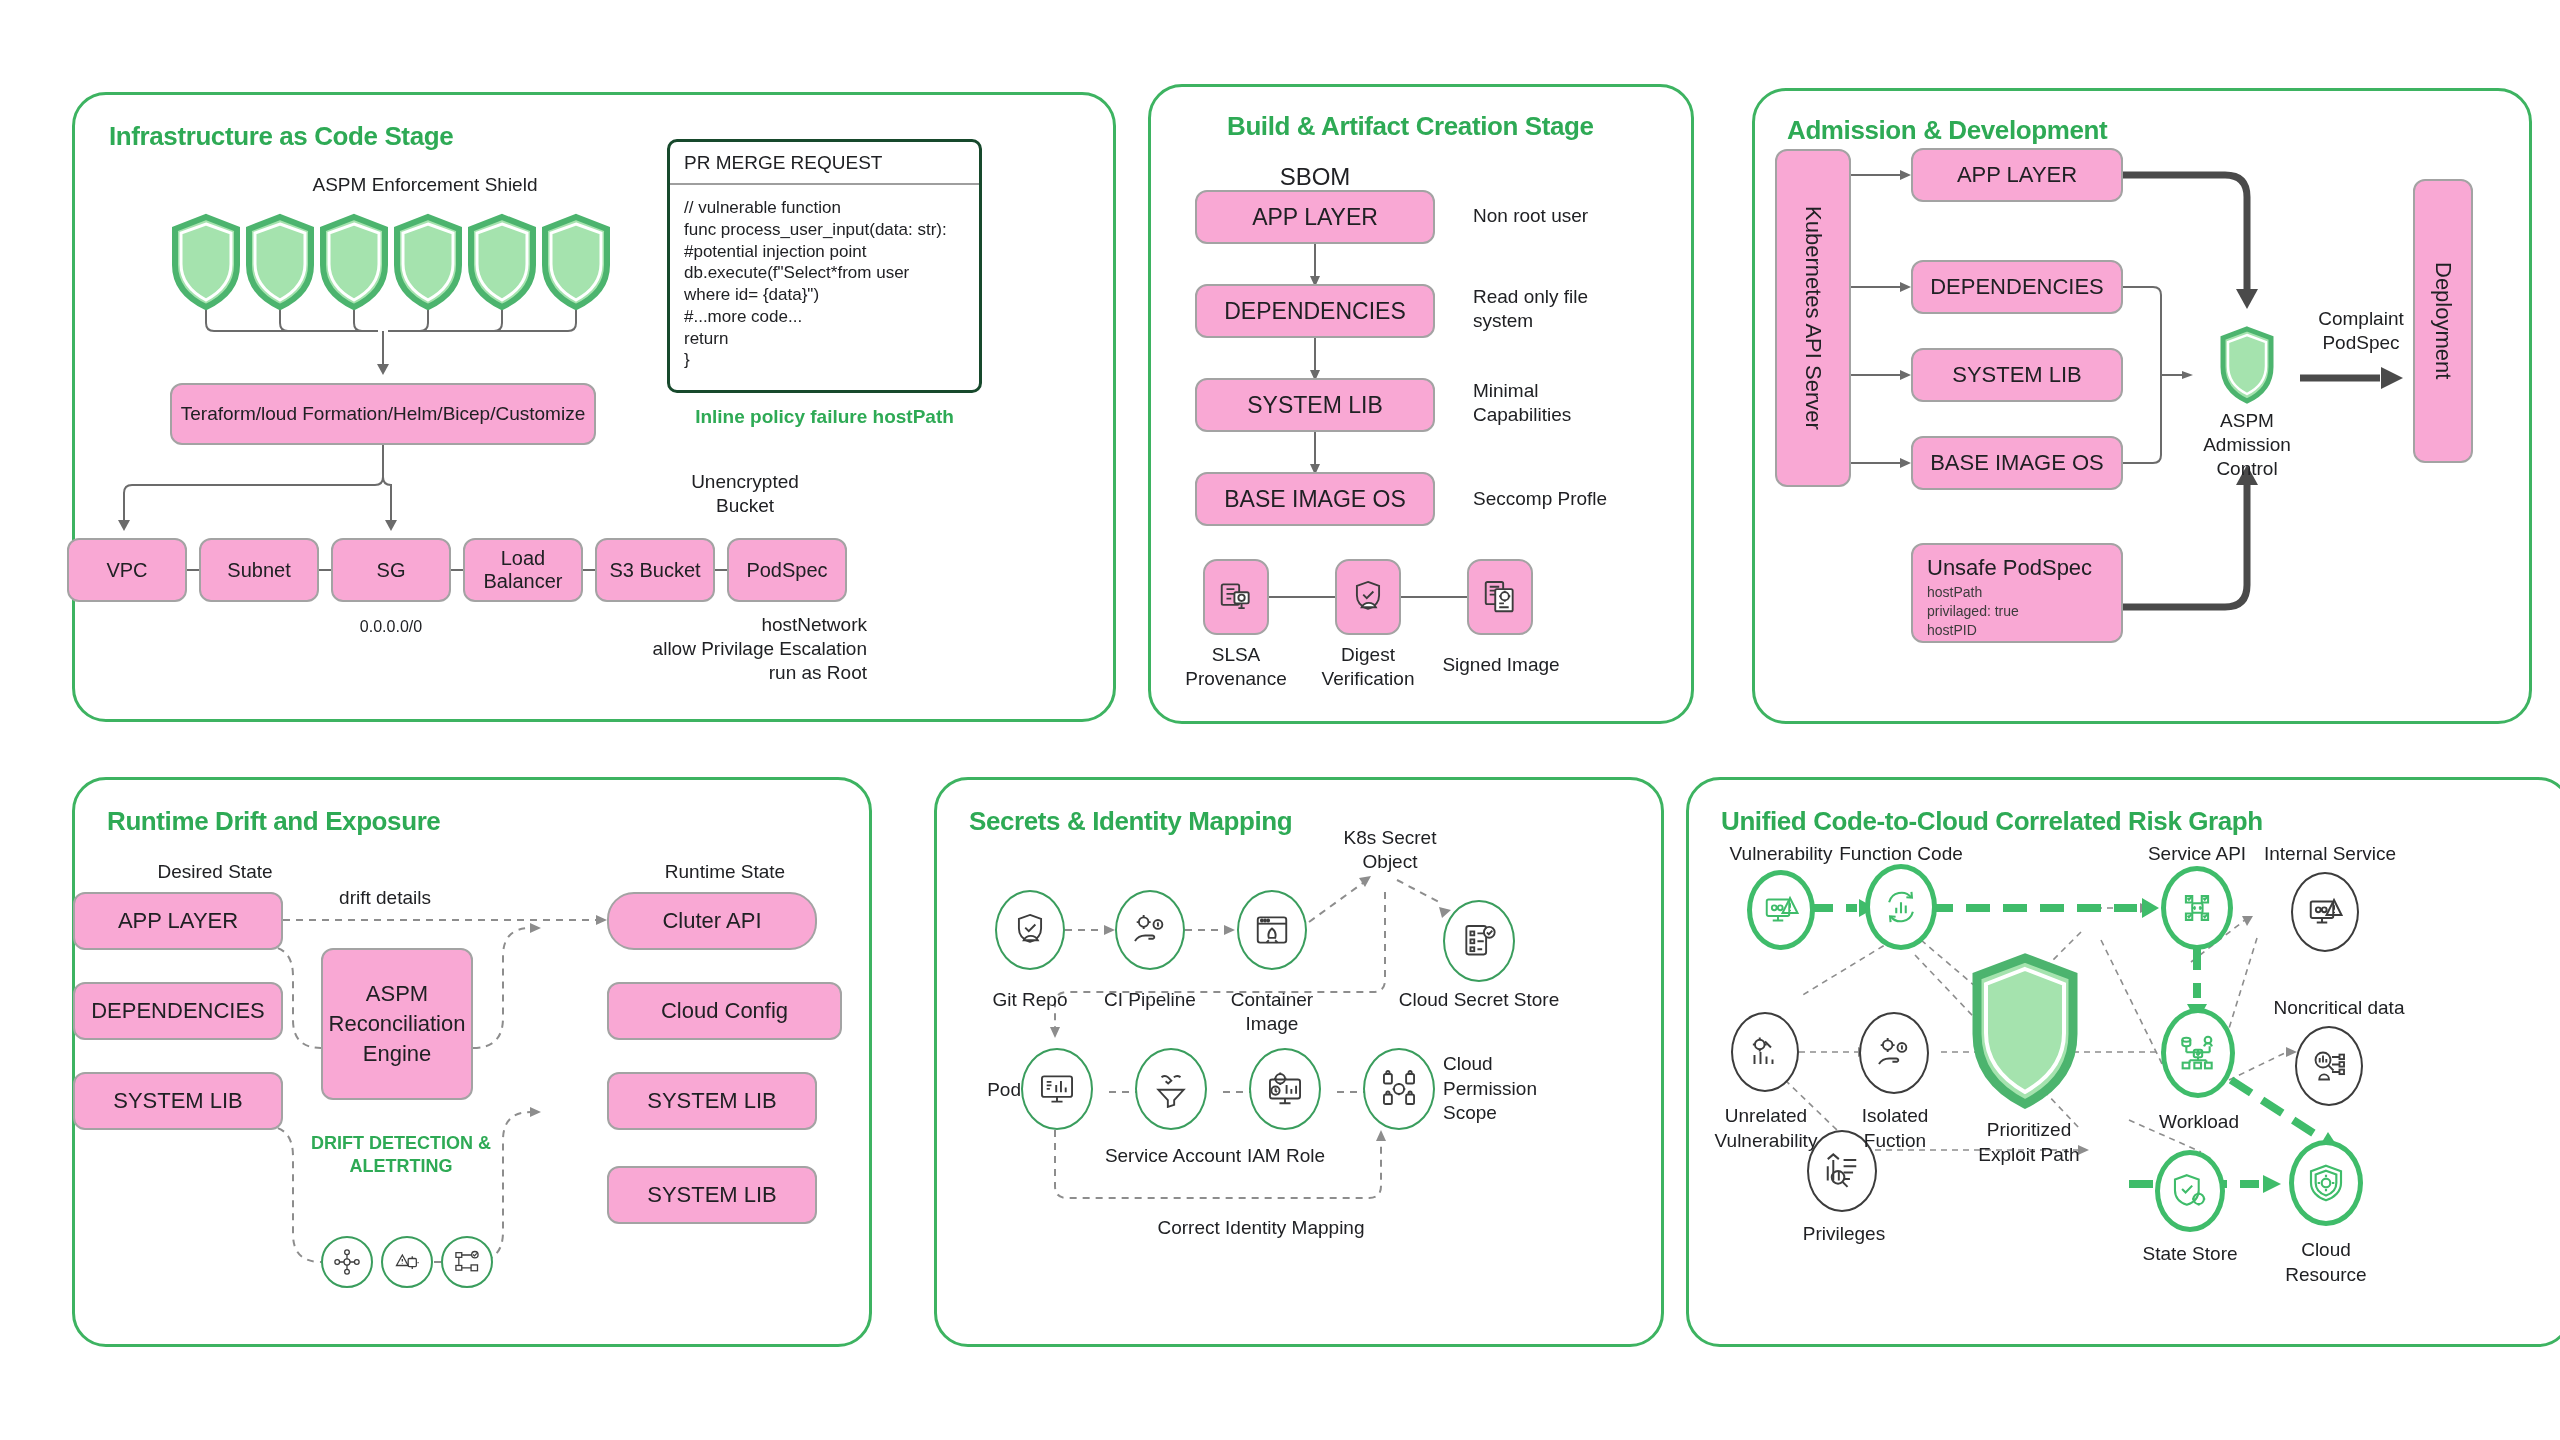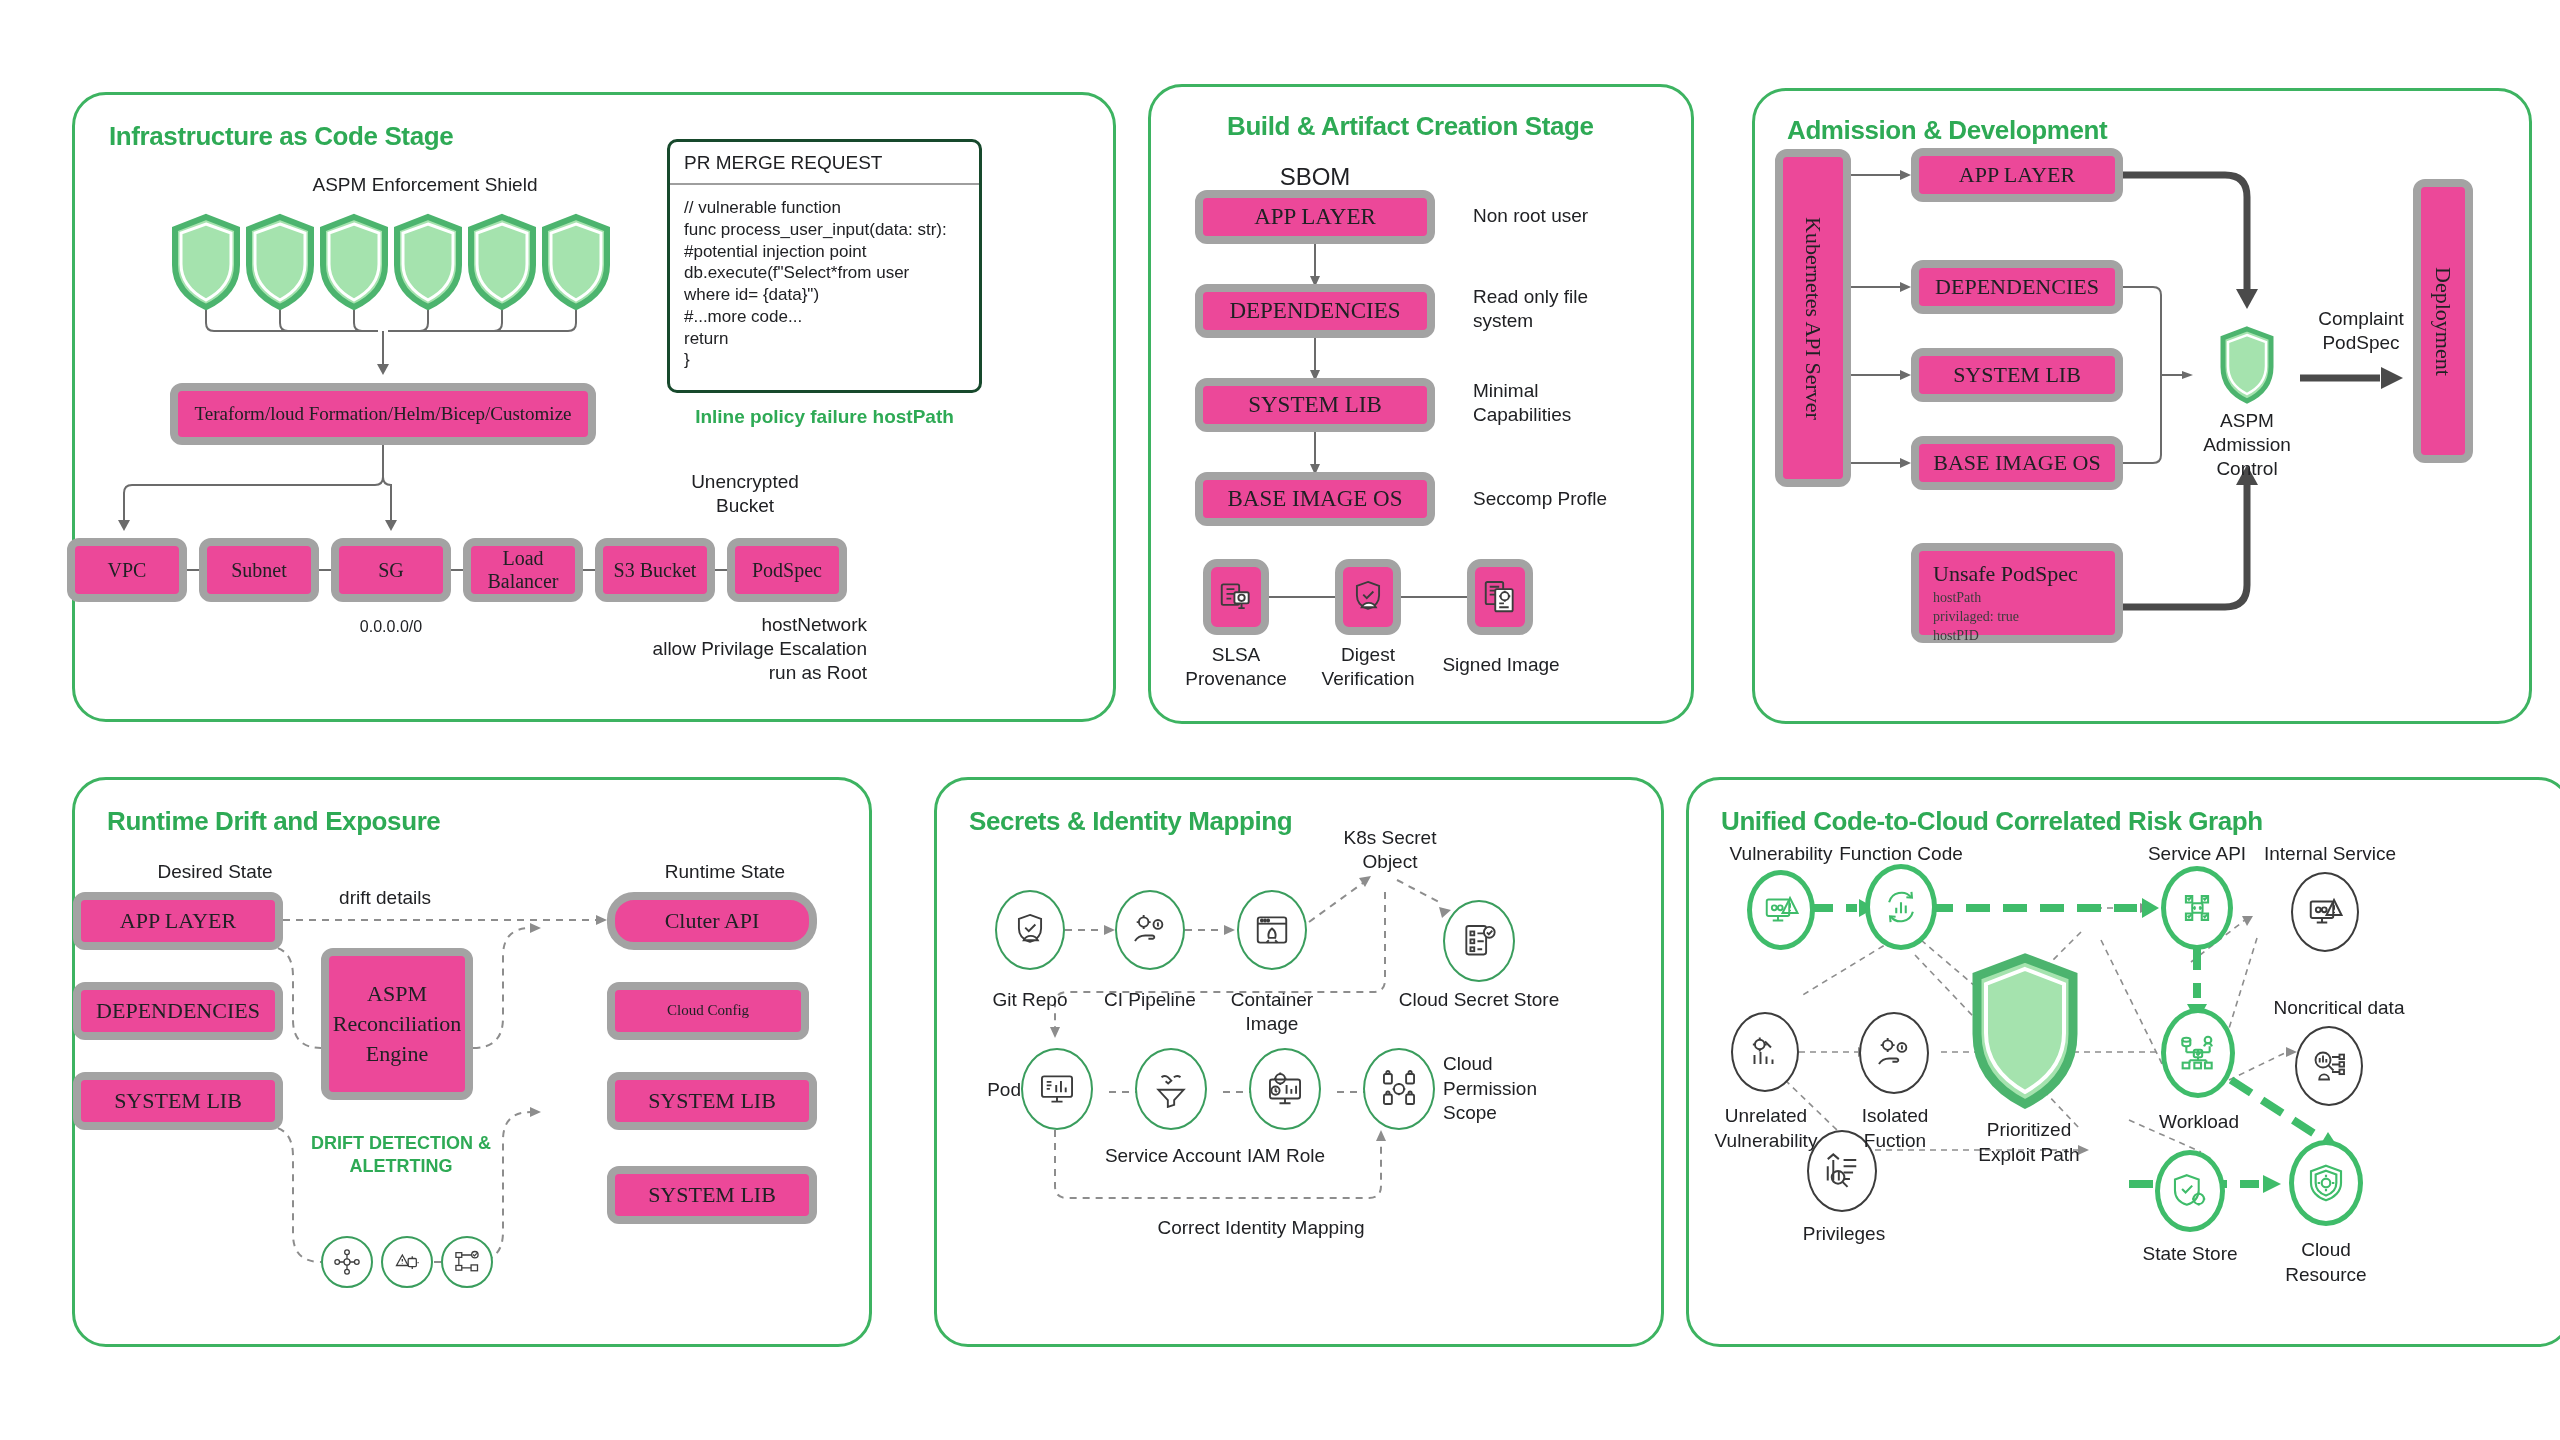--- a/index.html
+++ b/index.html
@@ -22,32 +22,31 @@
     color: #2eaa55;
     font-weight: bold;
     font-size: 26px;
     letter-spacing: -0.4px;
     white-space: nowrap;
   }
 
   
   .nbox {
     position: absolute;
-    border: 8px solid #a3a3a3;
+    border: 2px solid #a3a3a3;
     border-radius: 12px;
-    background: #ec4899;
+    background: #f9a8d4;
     display: flex;
     align-items: center;
     justify-content: center;
     text-align: center;
     color: #202124;
     font-size: 20px;
     line-height: 1.15;
     padding: 2px 4px;
-    font-family: Liberation Serif, serif;
   }
   .nbox.sq { border-radius: 14px; }
 
   .lbl {
     position: absolute;
     color: #202124;
     font-size: 19px;
     line-height: 1.25;
     white-space: pre-line;
   }
@@ -391,21 +390,21 @@
         <rect x="2.5" y="4" width="5" height="4"></rect>
           <rect x="16" y="3" width="5.5" height="5.5" rx="2.7"></rect>
         <rect x="2.5" y="15" width="5" height="4"></rect>
           <rect x="15.5" y="14.5" width="5.5" height="5"></rect>
         <path d="M7.5 6h8.5M5 8v7M7.5 17h8"></path>
           <path d="M17.2 5.6l1.2 1.2l2-2.2"></path>
       </svg>
     </div>
 
     <div class="nbox" style="left:532px; top:112px; width:210px; height:58px; font-size:22px;border-radius:27px;">Cluter API</div>
-    <div class="nbox" style="left:532px; top:202px; width:202px; height:58px; font-size:15px;">Cloud Config</div>
+    <div class="nbox" style="left:532px; top:202px; width:235px; height:58px; font-size:22px;">Cloud Config</div>
     <div class="nbox" style="left:532px; top:292px; width:210px; height:58px; font-size:22px;">SYSTEM LIB</div>
     <div class="nbox" style="left:532px; top:386px; width:210px; height:58px; font-size:22px;">SYSTEM LIB</div>
   </div>
 
   <div class="panel" style="left:934px; top:777px; width:730px; height:570px;">
     <div class="panel-title" style="left:32px; top:26px;">Secrets &amp; Identity Mapping</div>
 
     <svg class="wires" width="730" height="570">
       <g fill="none" stroke="#8d8d8d" stroke-width="2" stroke-dasharray="7 6">
         <path d="M128,150 L168,150"></path>

